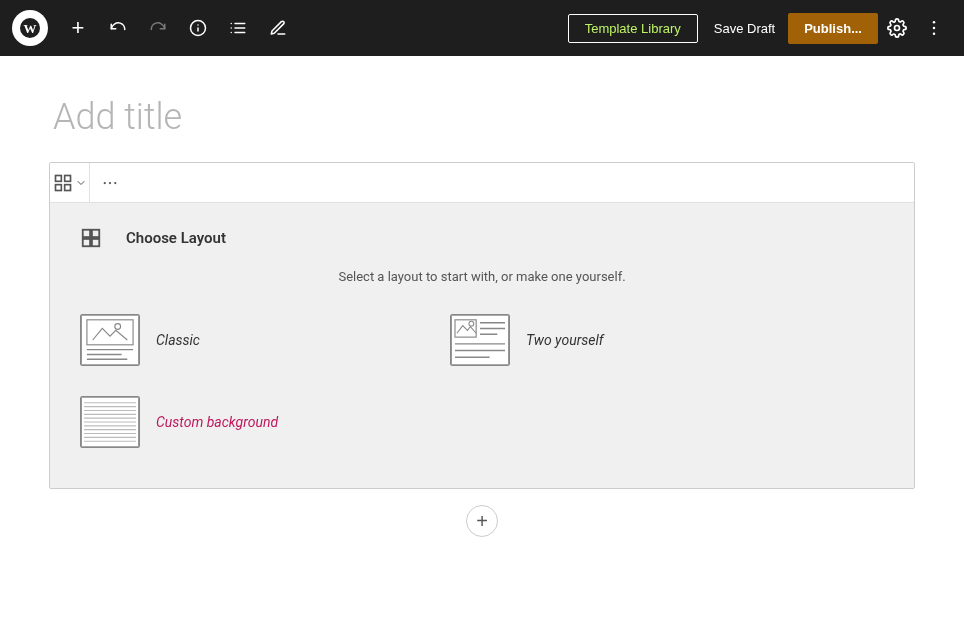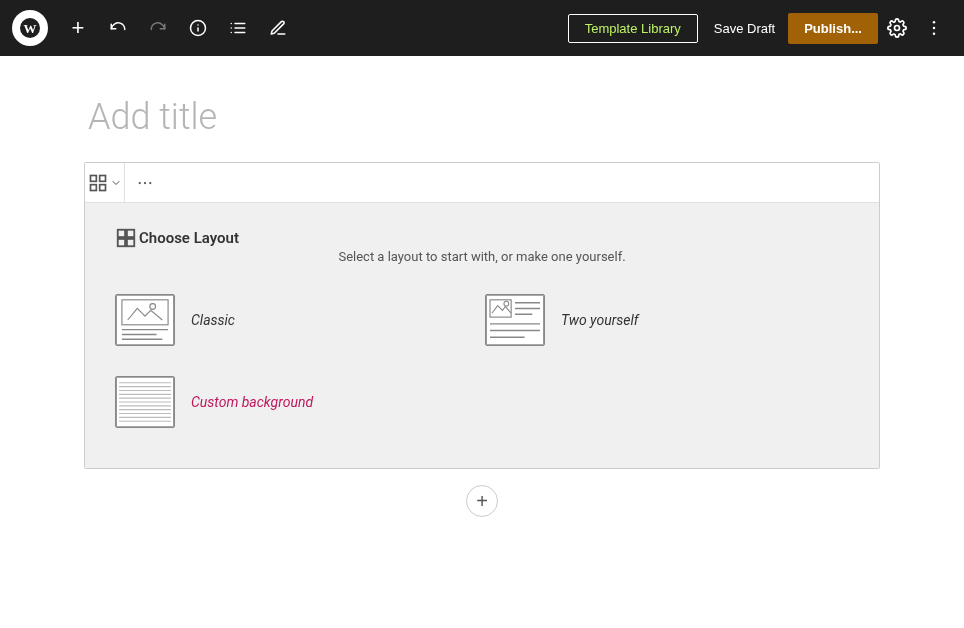--- a/index.html
+++ b/index.html
@@ -92,21 +92,21 @@
       display: flex;
       align-items: center;
       justify-content: center;
       border-radius: 4px;
     }
 
     
     .editor-area {
       background: #fff;
       height: calc(628px - 56px);
-      padding: 40px 84px;
+      padding: 40px 49px;
       overflow-y: auto;
       position: relative;
     }
 
     
     .scrollbar-track {
       position: absolute;
       right: 0;
       top: 56px;
       width: 12px;
@@ -162,22 +162,22 @@
     .block-toolbar-btn:last-child { border-right: none; }
 
     
     .choose-layout-panel {
       background: #f0f0f0;
       padding: 24px 30px 40px 30px;
     }
     .choose-layout-header {
       display: flex;
       align-items: center;
-      gap: 2px;
-      margin-bottom: 0;
+      gap: 24px;
+      margin-bottom: 20px;
     }
     .choose-layout-title {
       font-size: 15px;
       font-weight: 600;
       color: #333;
     }
     .choose-layout-subtitle {
       font-size: 13px;
       color: #555;
       margin-bottom: 30px;

